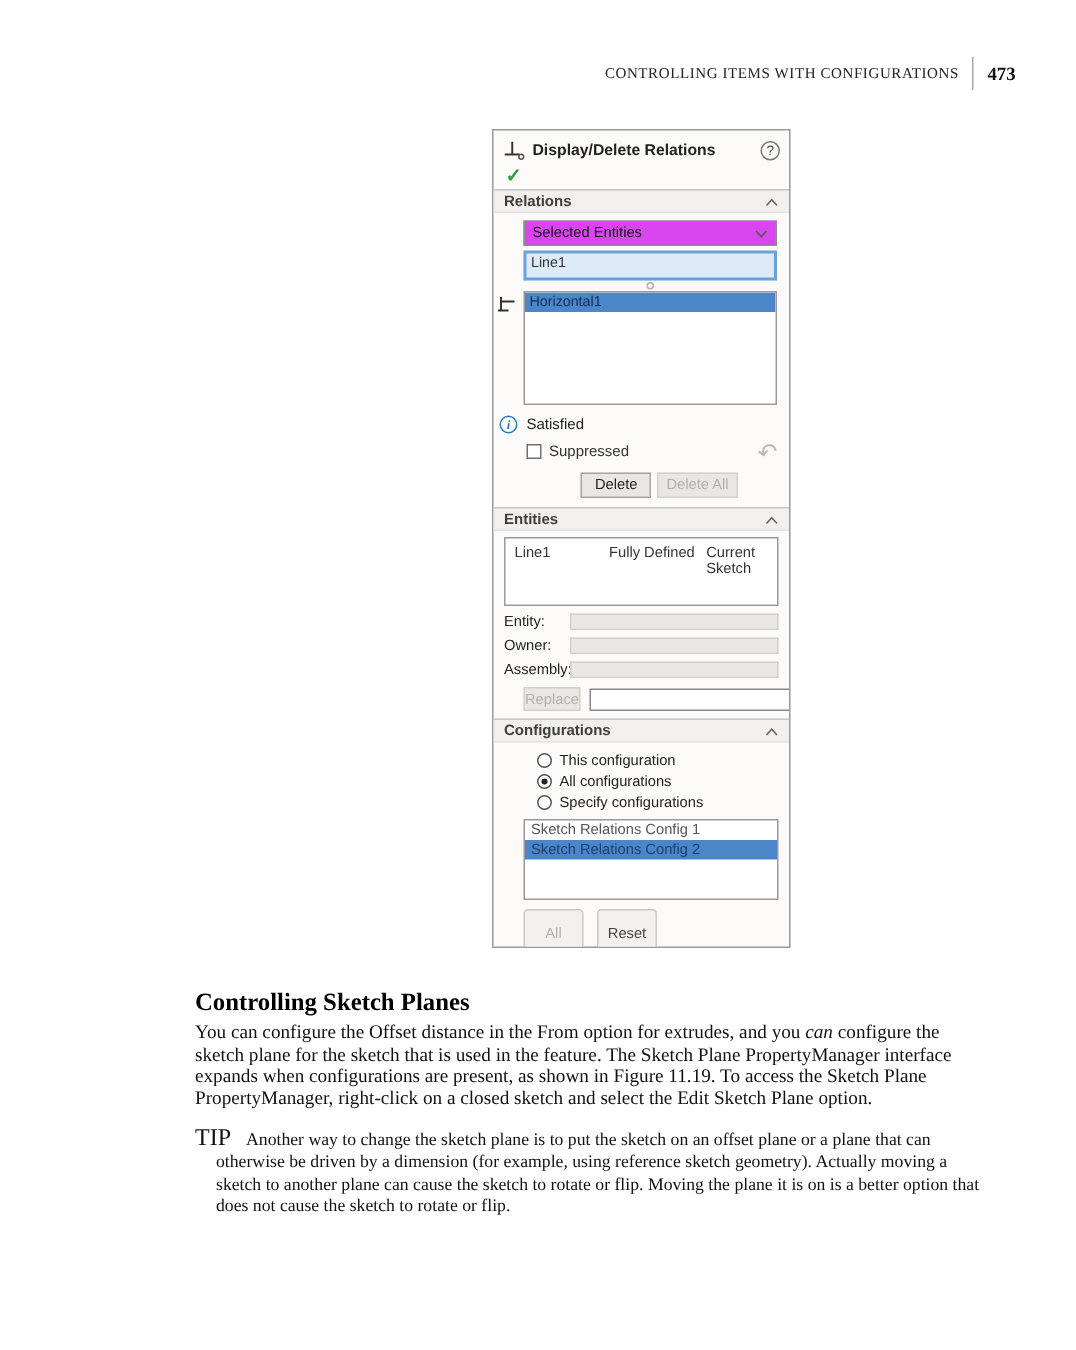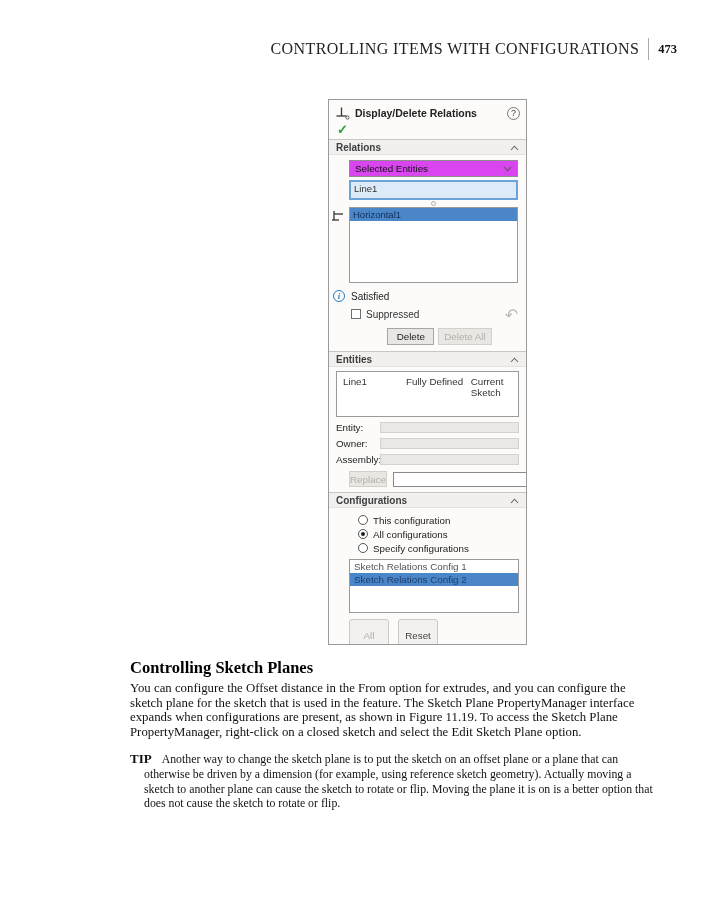--- a/index.html
+++ b/index.html
@@ -2,30 +2,30 @@
 <html><head>
 <meta charset="utf-8">
 <style>
   * { margin:0; padding:0; box-sizing:border-box; }
   body { background:#e8e8e8; }
   .page { position:relative; width:717px; height:900px; background:#ffffff;
           font-family:"Liberation Serif", serif; color:#1a1a1a; overflow:hidden; }
 
   
   .running-header { position:absolute; top:38px; right:40px; display:flex; align-items:center; gap:9px; }
-  .running-title { font-size:16px; letter-spacing:.4px; color:#222; }
+  .running-title { font-size:10px; letter-spacing:.4px; color:#222; }
   .header-rule { width:1px; height:22px; background:#aaa; }
   .page-number { font-weight:bold; font-size:12.5px; color:#111; }
 
   
   .figure-caption { position:absolute; left:86px; top:95px; width:106px; font-size:11.8px; line-height:14.6px; color:#222; }
   .figure-label { font-weight:bold; font-variant:small-caps; font-size:12.6px; display:block; margin-bottom:1px; }
 
   
-  .dialog { position:absolute; left:328px; top:99px; width:199px; height:546px;
+  .dialog { position:absolute; left:328px; top:86px; width:199px; height:546px;
             background:#fcfbfa; border:1px solid #9a9a9a; overflow:hidden;
             font-family:"Liberation Sans", sans-serif; font-size:10px; color:#333; }
   .dlg-header { padding:5px 6px 2px 6px; }
   .dlg-title-row { display:flex; align-items:center; gap:5px; height:16px; }
   .dlg-title { font-weight:bold; font-size:10.5px; color:#222; flex:1; }
   .help-circle { width:13px; height:13px; border:1px solid #777; border-radius:50%;
                  display:flex; align-items:center; justify-content:center; font-size:9px; color:#444; }
   .ok-row { height:16px; padding:2px 0 0 2px; }
   .ok-check { color:#2f9e3f; font-weight:bold; font-size:13px; line-height:13px; }
 
@@ -83,22 +83,22 @@
   .cfg-btn-row { display:flex; gap:9px; margin:6px 0 0 13px; height:16px; }
   .cfg-btn { height:32px; width:40px; background:#f3f1ef; border:1px solid #ccc9c4; border-radius:3px;
              font-family:"Liberation Sans", sans-serif; font-size:9.8px; }
   .cfg-btn.disabled { color:#b3b0ab; }
   .cfg-btn.enabled { color:#444; }
 
   
   .article-heading { position:absolute; left:130px; top:658px; font-size:16.5px; font-weight:bold; color:#000; }
   .article-para { position:absolute; left:130px; top:681px; width:526px; font-size:12.8px; line-height:14.6px; color:#111; }
   .tip { position:absolute; left:130px; top:752px; width:532px; padding-left:14px; font-size:11.8px; line-height:14.8px; color:#111; }
-  .tip-label { font-weight:bold; font-size:13px; margin-left:-14px; padding-right:10px; }
-  .italic { }
+  .tip-label { font-weight:normal; font-size:16px; margin-left:-14px; padding-right:10px; }
+  .italic { font-style:italic; }
 
   svg { display:block; }
 </style>
 </head>
 <body>
 
 <div class="page">
 
   <div class="running-header">
     <span class="running-title">CONTROLLING ITEMS WITH CONFIGURATIONS</span>

